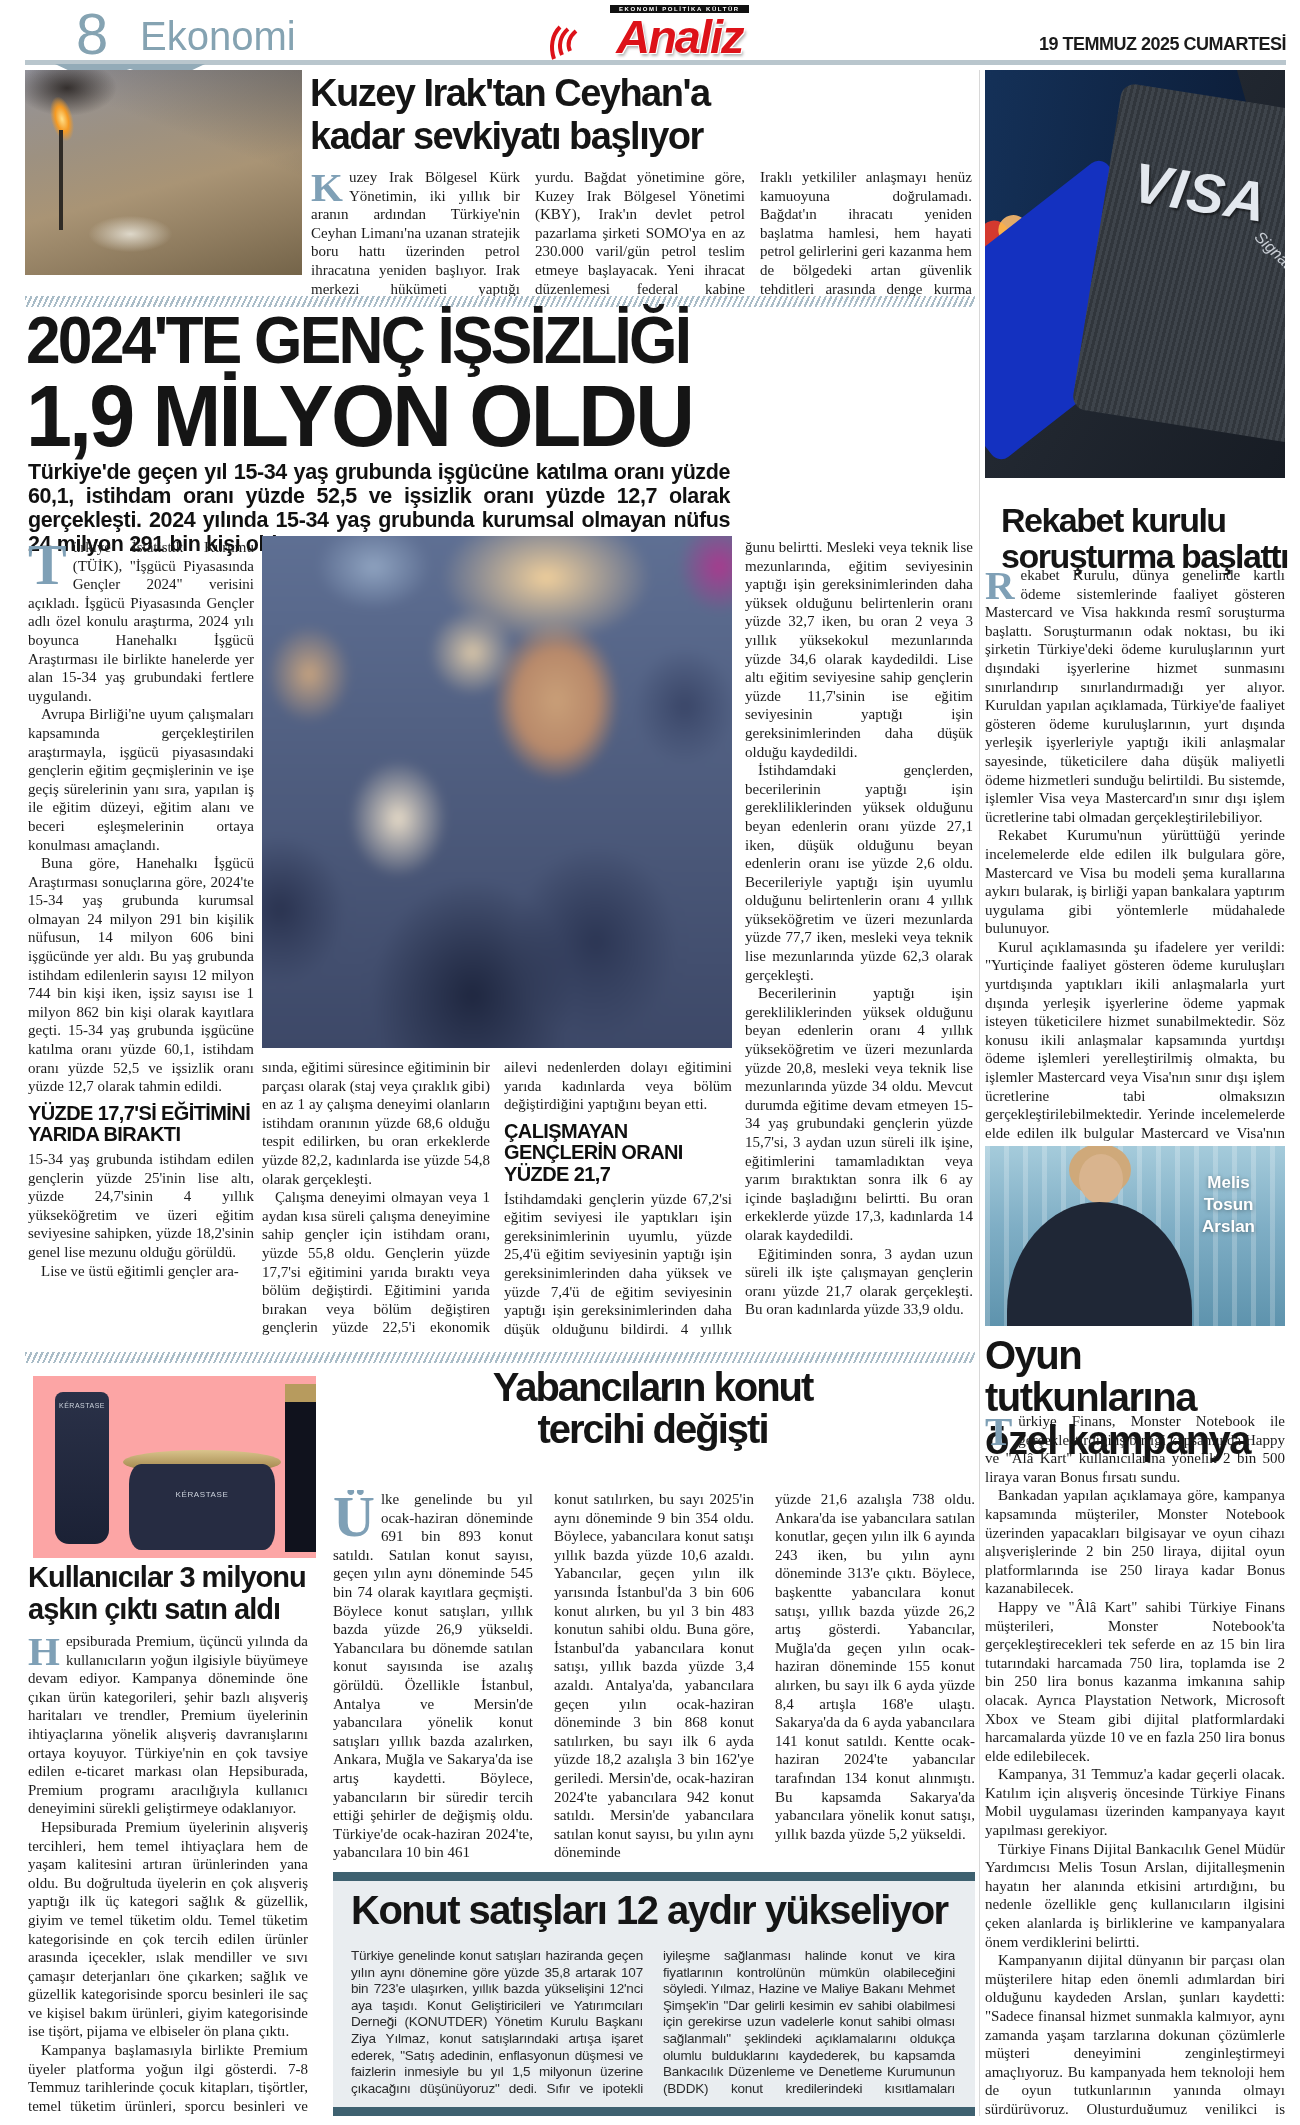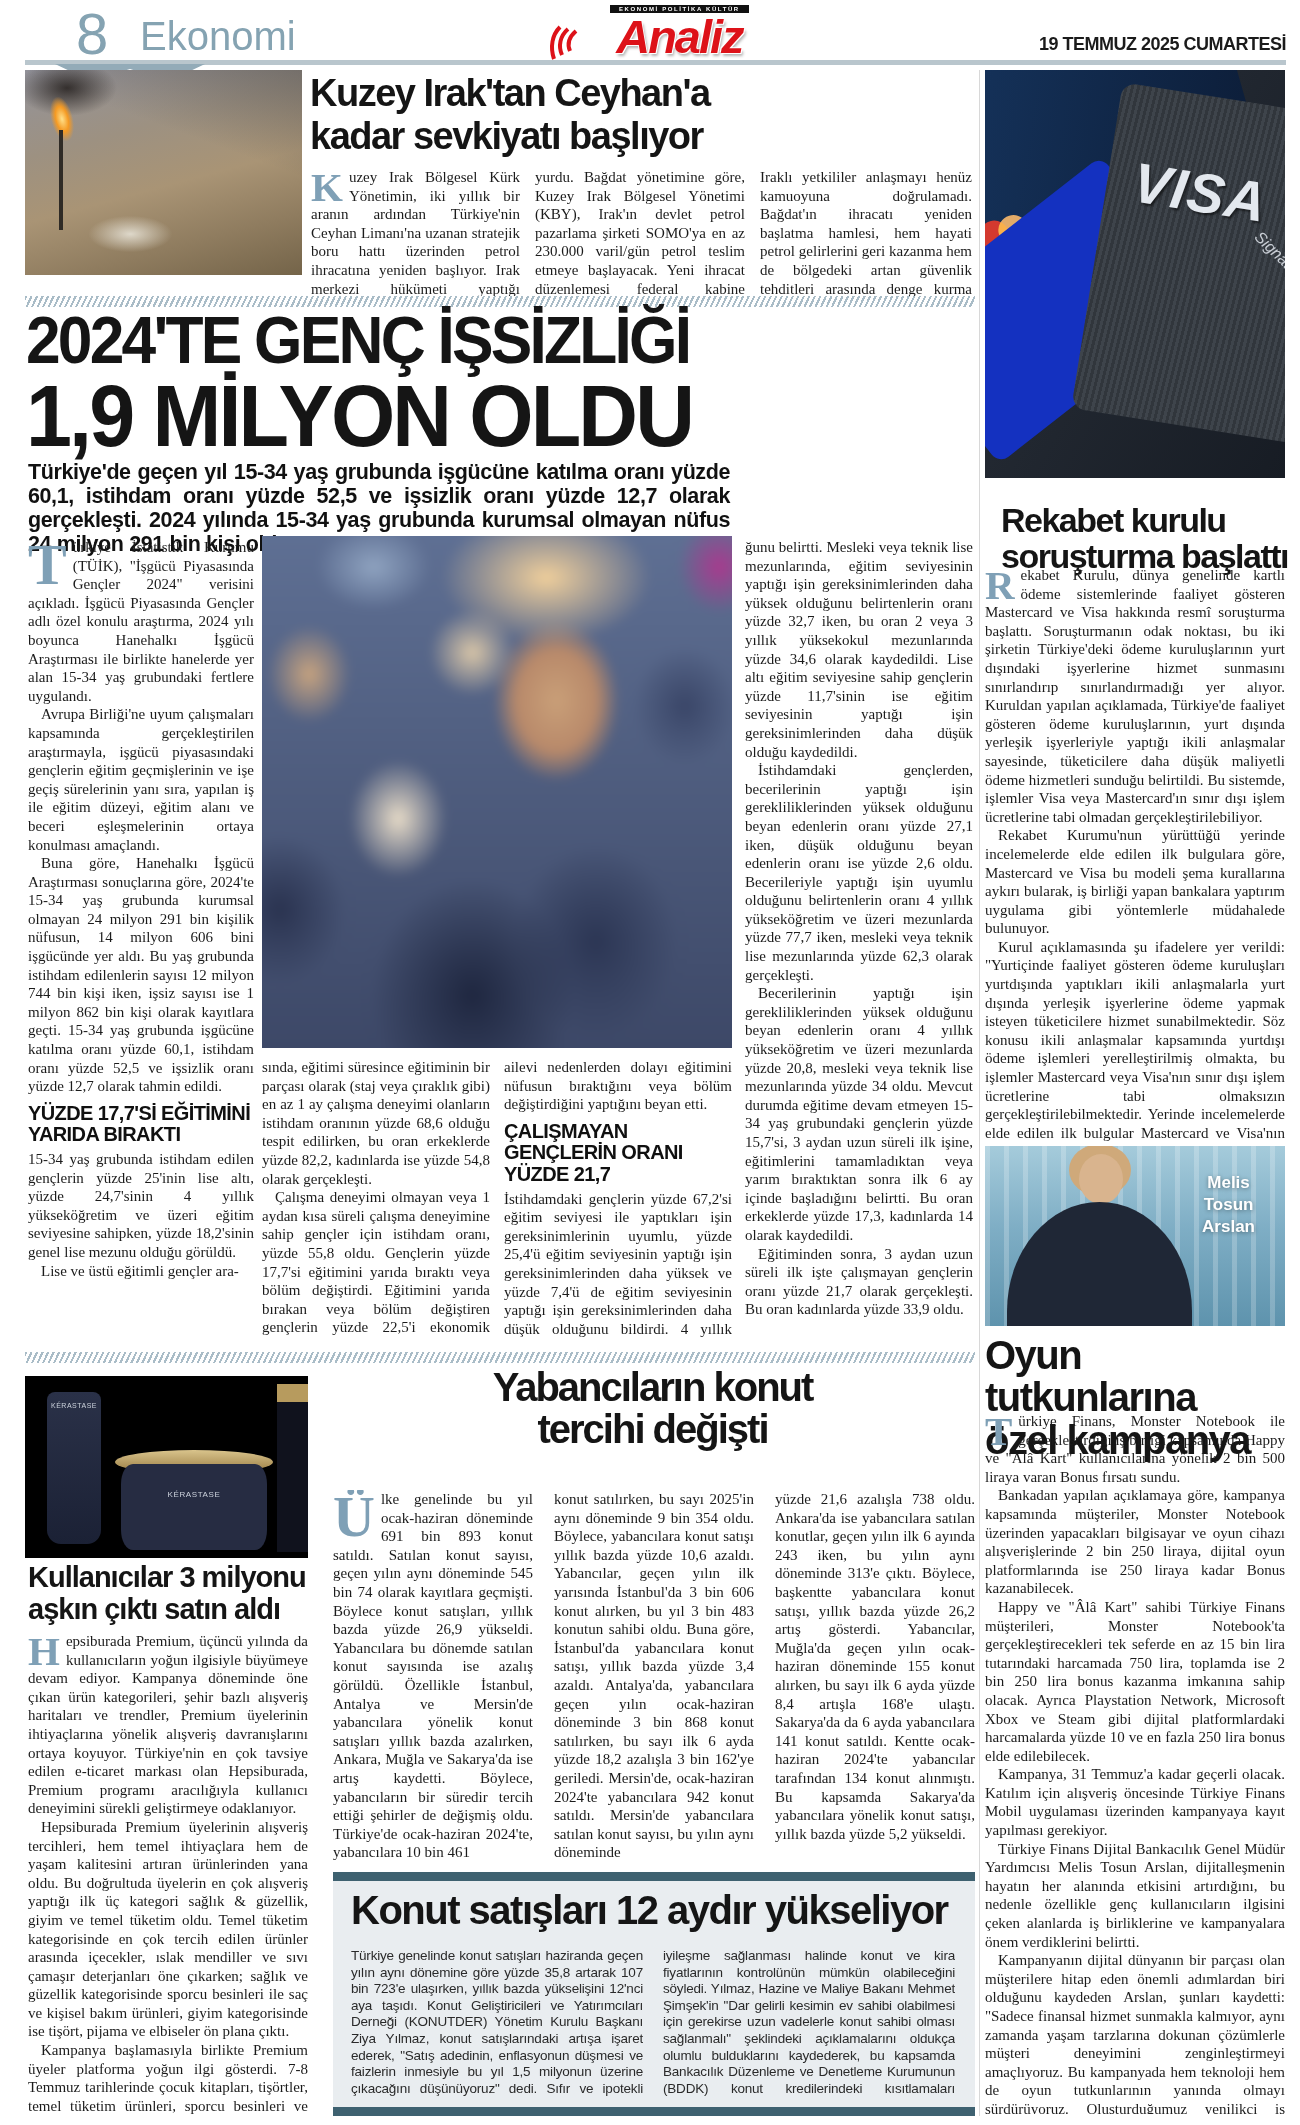--- a/index.html
+++ b/index.html
@@ -105,21 +105,21 @@
   #melis-photo .hair{position:absolute;left:84px;top:-2px;width:62px;height:52px;border-radius:50%;background:#cfa97a;}
   #melis-photo .face{position:absolute;left:94px;top:8px;width:44px;height:50px;border-radius:50%;background:#d9b48e;}
   #melis-photo .blazer{position:absolute;left:22px;top:56px;width:185px;height:150px;
       border-radius:55% 55% 0 0/80% 80% 0 0;background:#1f2736;}
   #melis-photo .melis-label{position:absolute;right:30px;top:26px;color:#fff;text-align:center;
       font-family:"Liberation Sans",sans-serif;font-weight:bold;font-size:17px;line-height:1.3;
       white-space:pre-line;text-shadow:0 1px 4px rgba(0,0,0,.4);}
   #oyun-hl{left:985px;top:1334px;width:300px;font-size:40px;line-height:1.06;letter-spacing:-1.5px;}
   #oyun-body{left:985px;top:1412px;width:300px;height:702px;}
   
-  #ker-photo{left:25px;top:1376px;width:283px;height:182px;overflow:hidden;background:#000000;}
+  #ker-photo{left:33px;top:1376px;width:283px;height:182px;overflow:hidden;background:#fca5a5;}
   #ker-photo .tube{position:absolute;left:22px;top:16px;width:54px;height:152px;border-radius:8px 8px 14px 14px;
       background:linear-gradient(180deg,#2a3148,#1b2135);color:#ccd2dc;text-align:center;
       font-family:"Liberation Sans",sans-serif;font-size:7px;letter-spacing:.5px;padding-top:10px;box-sizing:border-box;}
   #ker-photo .jar{position:absolute;left:96px;top:88px;width:146px;height:86px;border-radius:12px/20px;
       background:#262c42;color:#ccd2dc;text-align:center;font-family:"Liberation Sans",sans-serif;
       font-size:8px;letter-spacing:.6px;padding-top:26px;box-sizing:border-box;}
   #ker-photo .lid{position:absolute;left:90px;top:74px;width:158px;height:24px;border-radius:50%;
       background:linear-gradient(180deg,#d9c48c,#97793f);}
   #ker-photo .bottle{position:absolute;left:252px;top:8px;width:42px;height:168px;background:#10121d;}
   #ker-photo .cap{position:absolute;left:252px;top:8px;width:42px;height:18px;background:#b79b5e;}
@@ -196,21 +196,21 @@
   <p>Buna göre, Hanehalkı İşgücü Araştırması sonuçlarına göre, 2024'te 15-34 yaş grubunda kurumsal olmayan 24 milyon 291 bin kişilik nüfusun, 14 milyon 606 bini işgücünde yer aldı. Bu yaş grubunda istihdam edilenlerin sayısı 12 milyon 744 bin kişi iken, işsiz sayısı ise 1 milyon 862 bin kişi olarak kayıtlara geçti. 15-34 yaş grubunda işgücüne katılma oranı yüzde 60,1, istihdam oranı yüzde 52,5 ve işsizlik oranı yüzde 12,7 olarak tahmin edildi.</p>
   <h3 class="subhead">YÜZDE 17,7'Sİ EĞİTİMİNİ YARIDA BIRAKTI</h3>
   <p class="np">15-34 yaş grubunda istihdam edilen gençlerin yüzde 25'inin lise altı, yüzde 24,7'sinin 4 yıllık yükseköğretim ve üzeri eğitim seviyesine sahipken, yüzde 18,2'sinin genel lise mezunu olduğu görüldü.</p>
   <p>Lise ve üstü eğitimli gençler ara-</p>
 </div>
 <div id="g-c2" class="abs col">
   <p class="np">sında, eğitimi süresince eğitiminin bir parçası olarak (staj veya çıraklık gibi) en az 1 ay çalışma deneyimi olanların istihdam oranının yüzde 68,6 olduğu tespit edilirken, bu oran erkeklerde yüzde 82,2, kadınlarda ise yüzde 54,8 olarak gerçekleşti.</p>
   <p>Çalışma deneyimi olmayan veya 1 aydan kısa süreli çalışma deneyimine sahip gençler için istihdam oranı, yüzde 55,8 oldu. Gençlerin yüzde 17,7'si eğitimini yarıda bıraktı veya bölüm değiştirdi. Eğitimini yarıda bırakan veya bölüm değiştiren gençlerin yüzde 22,5'i ekonomik nedenler, yüzde 17,2'si eğitim programının beklentisini karşılamaması, yüzde 14,1'i</p>
 </div>
 <div id="g-c3" class="abs col">
-  <p class="np">ailevi nedenlerden dolayı eğitimini nüfusun bıraktığını veya bölüm değiştirdiğini yaptığını beyan etti.</p>
+  <p class="np">ailevi nedenlerden dolayı eğitimini yarıda kadınlarda veya bölüm değiştirdiğini yaptığını beyan etti.</p>
   <h3 class="subhead">ÇALIŞMAYAN GENÇLERİN ORANI YÜZDE 21,7</h3>
   <p class="np">İstihdamdaki gençlerin yüzde 67,2'si eğitim seviyesi ile yaptıkları işin gereksinimlerinin uyumlu, yüzde 25,4'ü eğitim seviyesinin yaptığı işin gereksinimlerinden daha yüksek ve yüzde 7,4'ü de eğitim seviyesinin yaptığı işin gereksinimlerinden daha düşük olduğunu bildirdi. 4 yıllık yükseköğretim ve üzeri eğitime sahip gençlerin yüzde 74,7'si eğitim seviyesi ile yaptığı işin gereksinimlerinin uyumlu oldu-</p>
 </div>
 <div id="g-c4" class="abs col">
   <p class="np">ğunu belirtti. Mesleki veya teknik lise mezunlarında, eğitim seviyesinin yaptığı işin gereksinimlerinden daha yüksek olduğunu belirtenlerin oranı yüzde 32,7 iken, bu oran 2 veya 3 yıllık yüksekokul mezunlarında yüzde 34,6 olarak kaydedildi. Lise altı eğitim seviyesine sahip gençlerin yüzde 11,7'sinin ise eğitim seviyesinin yaptığı işin gereksinimlerinden daha düşük olduğu kaydedildi.</p>
   <p>İstihdamdaki gençlerden, becerilerinin yaptığı işin gerekliliklerinden yüksek olduğunu beyan edenlerin oranı yüzde 27,1 iken, düşük olduğunu beyan edenlerin oranı ise yüzde 2,6 oldu. Becerileriyle yaptığı işin uyumlu olduğunu belirtenlerin oranı 4 yıllık yükseköğretim ve üzeri mezunlarda yüzde 77,7 iken, mesleki veya teknik lise mezunlarında yüzde 62,3 olarak gerçekleşti.</p>
   <p>Becerilerinin yaptığı işin gerekliliklerinden yüksek olduğunu beyan edenlerin oranı 4 yıllık yükseköğretim ve üzeri mezunlarda yüzde 20,8, mesleki veya teknik lise mezunlarında yüzde 34 oldu. Mevcut durumda eğitime devam etmeyen 15-34 yaş grubundaki gençlerin yüzde 15,7'si, 3 aydan uzun süreli ilk işine, eğitimlerini tamamladıktan veya yarım bıraktıktan sonra ilk 6 ay içinde başladığını belirtti. Bu oran erkeklerde yüzde 17,3, kadınlarda 14 olarak kaydedildi.</p>
   <p>Eğitiminden sonra, 3 aydan uzun süreli ilk işte çalışmayan gençlerin oranı yüzde 21,7 olarak gerçekleşti. Bu oran kadınlarda yüzde 33,9 oldu.</p>
 </div>
 <div id="sep2" class="abs sep"></div>

